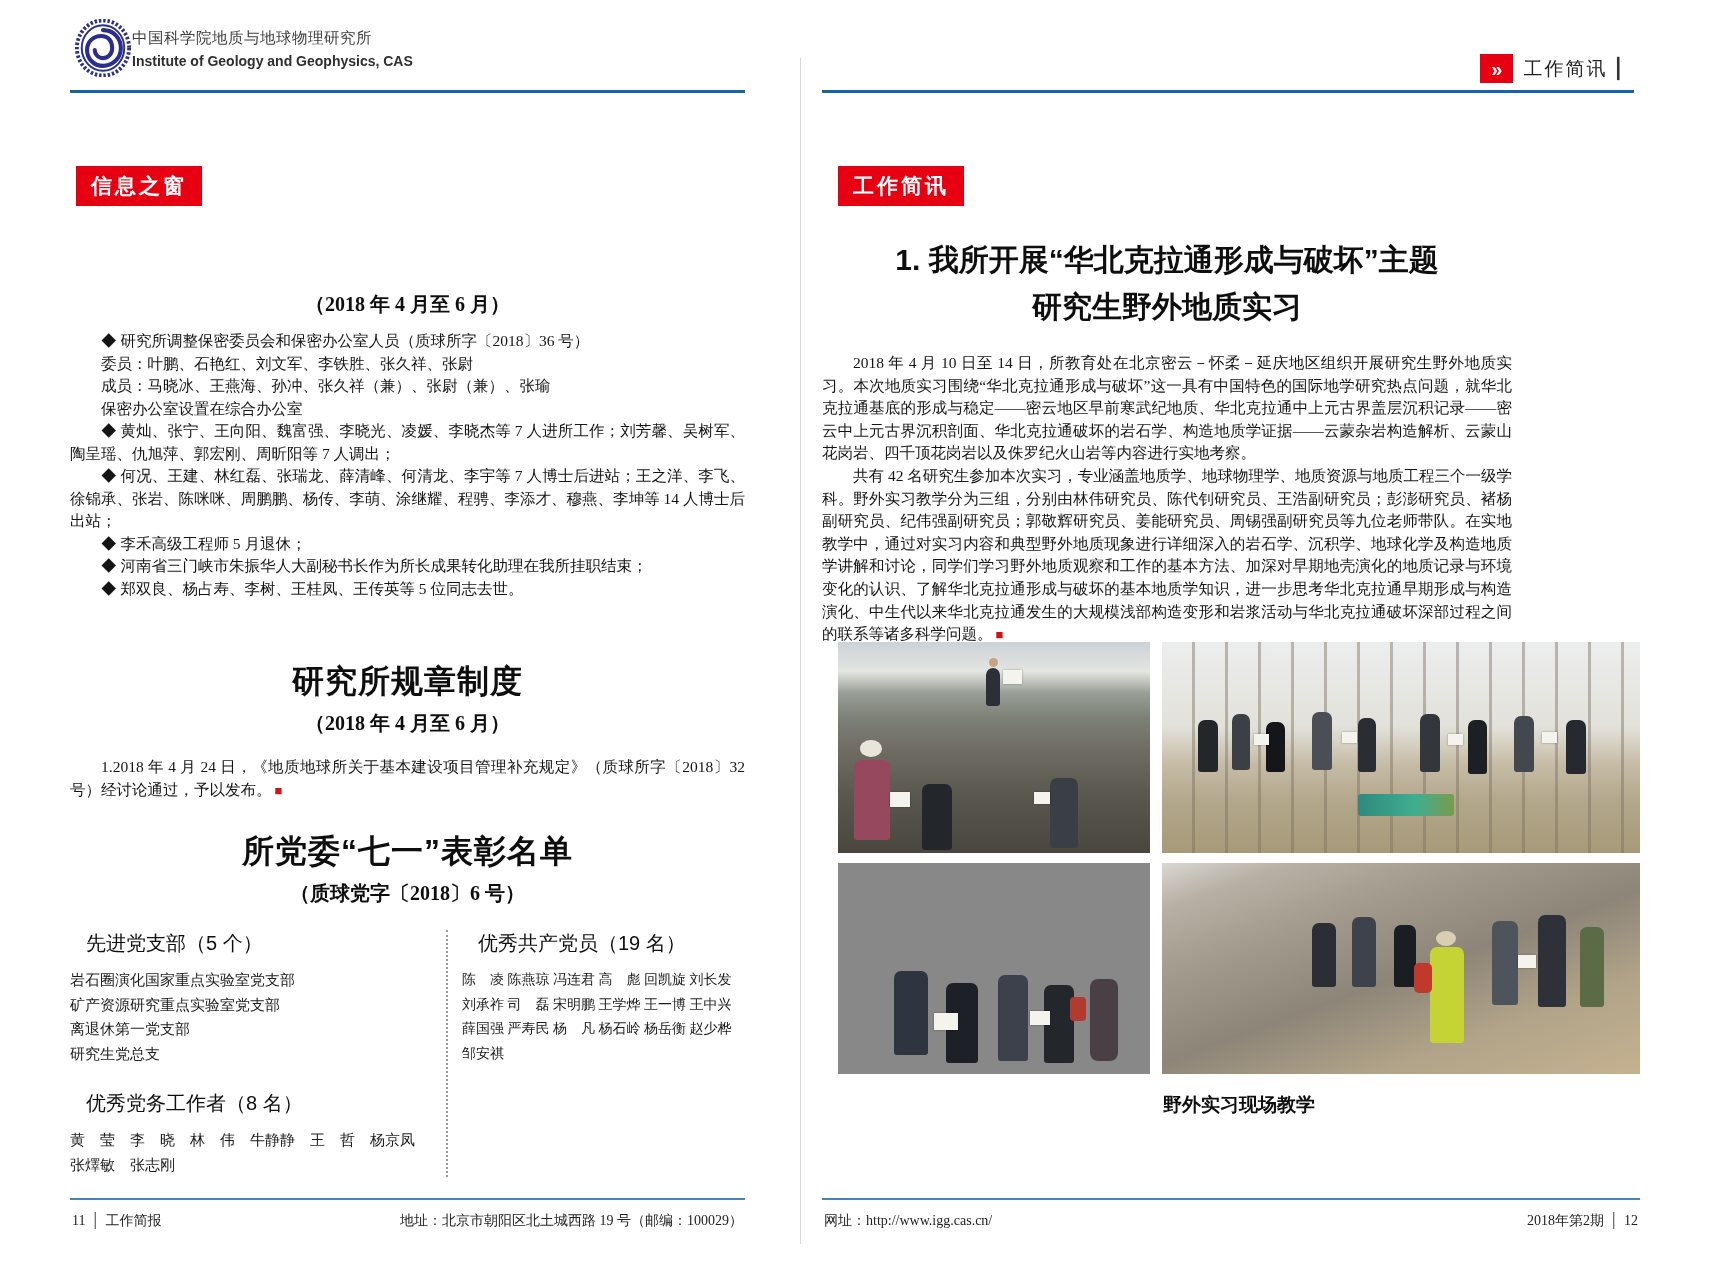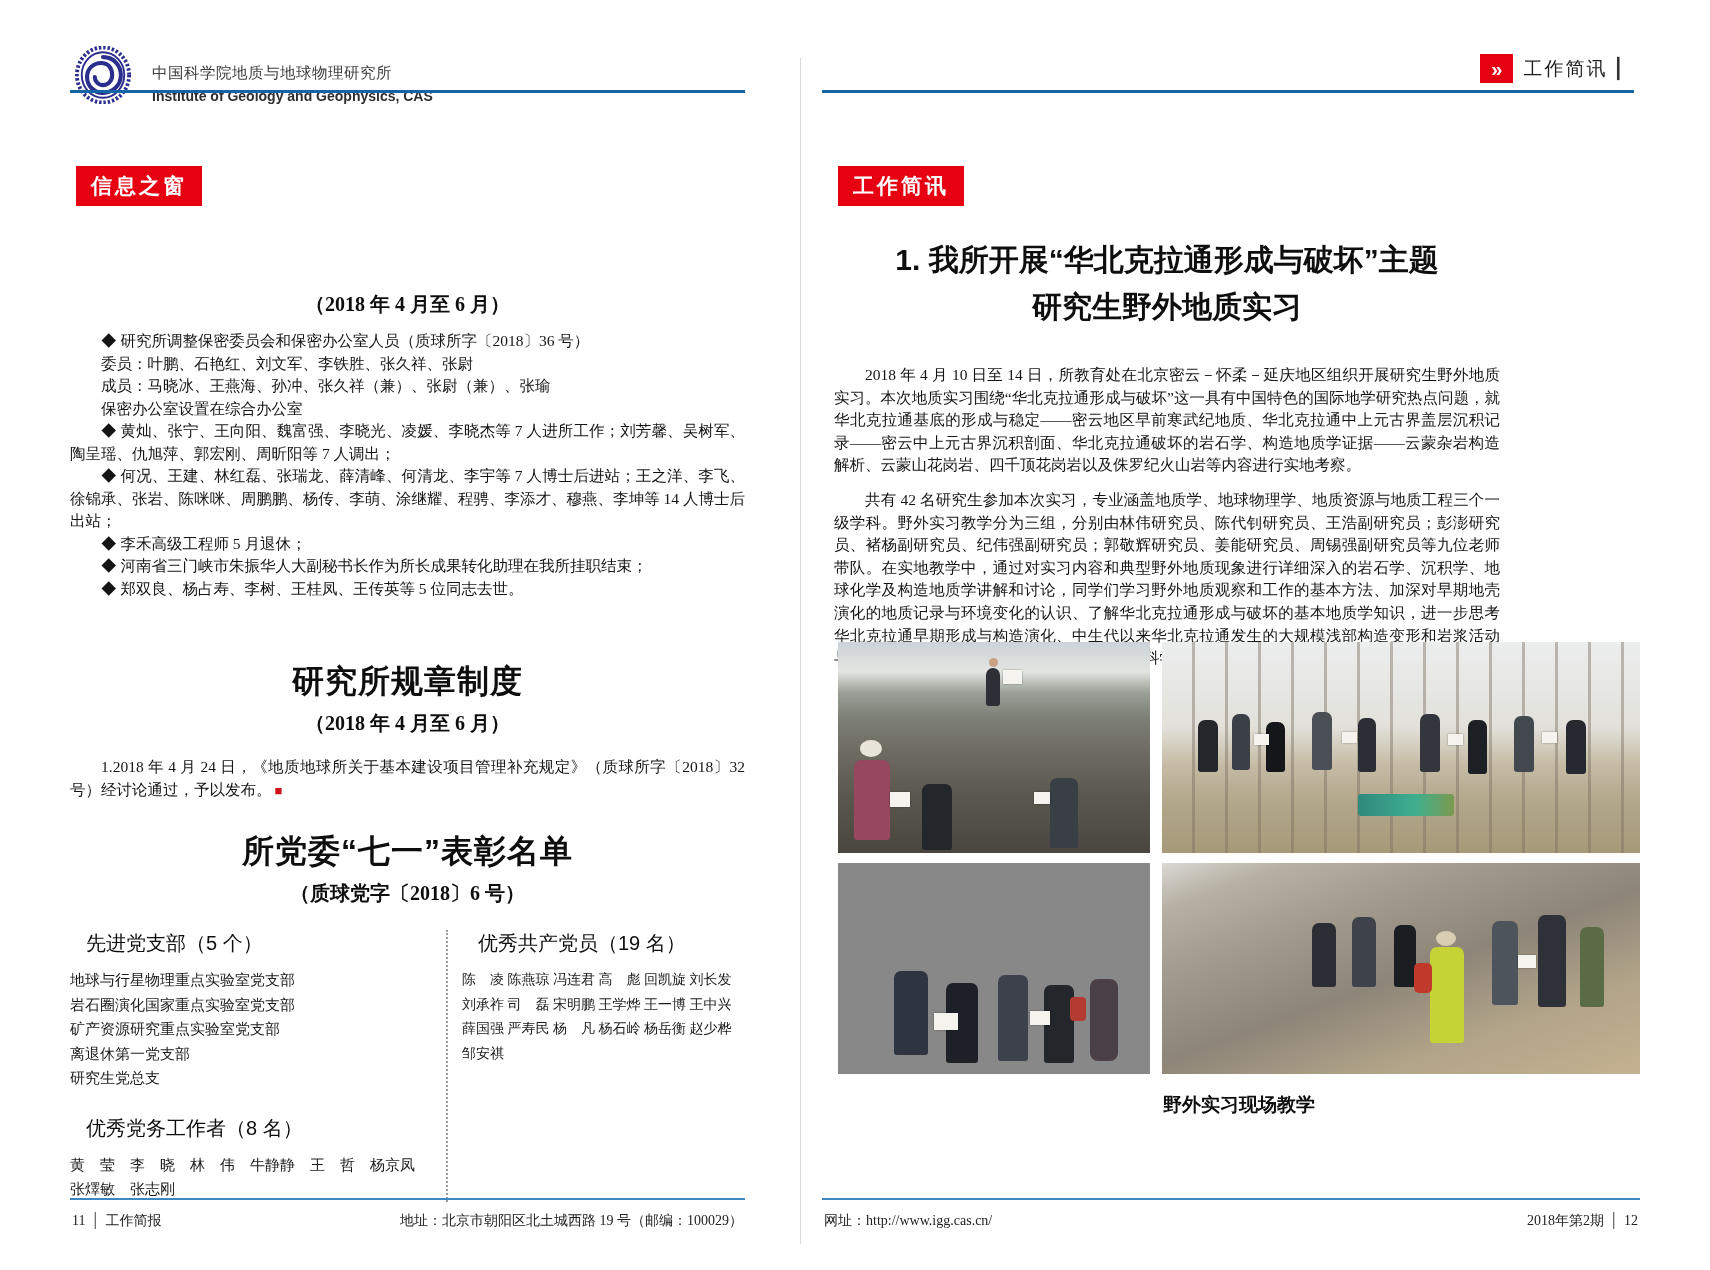--- a/index.html
+++ b/index.html
@@ -5,21 +5,21 @@
   html,body{margin:0;padding:0;}
   body{
     width:1710px;height:1270px;position:relative;background:#ffffff;
     font-family:"Liberation Serif", serif;color:#1a1a1a;overflow:hidden;
   }
   .page{position:absolute;top:0;height:1270px;}
   #pageL{left:70px;width:675px;}
   #pageR{left:822px;width:818px;}
 
   
-  .brand{position:absolute;top:46px;left:4px;display:flex;align-items:flex-end;gap:20px;}
+  .brand{position:absolute;top:19px;left:4px;display:flex;align-items:center;gap:0;}
   .brand-text{display:flex;flex-direction:column;justify-content:center;}
   .org-cn{font-family:"Liberation Sans",sans-serif;font-size:15.5px;color:#3d3d3d;letter-spacing:.5px;}
   .org-en{font-family:"Liberation Sans",sans-serif;font-size:14px;font-weight:bold;color:#2e2e2e;margin-top:4px;}
   .mast-right{position:absolute;top:54px;right:8px;display:flex;align-items:center;gap:10px;font-family:"Liberation Sans",sans-serif;}
   .mast-mark{background:#e60012;color:#fff;width:33px;height:29px;display:flex;align-items:center;justify-content:center;font-weight:bold;font-size:20px;line-height:1;}
   .mast-label{font-size:19px;color:#1f1f1f;letter-spacing:2px;}
   .mast-bar{color:#333;font-weight:bold;font-size:19px;}
 
   .rule-top{position:absolute;top:90px;left:0;width:100%;height:3px;background:#1464a8;}
   .rule-bottom{position:absolute;top:1198px;left:0;width:100%;height:2px;background:#3d86c0;}
@@ -49,21 +49,21 @@
 
   .foot{position:absolute;top:1212px;font-size:14px;color:#222;}
   .foot-left{left:2px;}
   .foot-right{right:2px;}
   .foot .sep{margin:0 5px;color:#444;}
 
   
   .rtitle{position:absolute;top:236px;left:0;width:690px;text-align:center;margin:0;
     font-family:"Liberation Sans",sans-serif;font-weight:900;font-size:30px;line-height:47px;color:#0e0e0e;}
   .rbody{position:absolute;top:352px;left:0;width:690px;font-size:15.5px;line-height:22.6px;text-align:justify;color:#141414;}
-  .rbody p{margin:12px;text-indent:2em;}
+  .rbody p{margin:0;text-indent:2em;}
 
   
   .photogrid{position:absolute;top:642px;left:16px;width:802px;display:grid;
     grid-template-columns:312px 478px;grid-template-rows:211px 211px;gap:10px 12px;}
   .photo{position:relative;overflow:hidden;background:#888;}
   .p1{background:
       linear-gradient(180deg,#ccd2d8 0%,#e3e5e0 14%,#9aa097 24%,#7c8077 36%,#6e6b62 52%,#5b584f 72%,#49463f 100%);}
   .p2{background:
       repeating-linear-gradient(90deg, rgba(124,112,98,0) 0 30px, rgba(124,112,98,.45) 30px 33px),
       linear-gradient(180deg,#eceeee 0%,#e2e1da 40%,#c6bca6 58%,#b3a78c 75%,#a79a79 100%);}
@@ -117,21 +117,20 @@
   <div class="bodyblock" style="top:756px;width:675px;">
     <p><span>1.2018 年 4 月 24 日，《地质地球所关于基本建设项目管理补充规定》（质球所字〔2018〕32 号）经讨论通过，予以发布。</span><span class="endsq">■</span></p>
   </div>
 
   <h1 class="art-title" style="top:830px;font-size:32px;">所党委“七一”表彰名单</h1>
   <div class="art-sub" style="top:880px;">（质球党字〔2018〕6 号）</div>
 
   <div class="cols">
     <div class="colL">
       <h3 class="award-h">先进党支部（5 个）</h3>
-      <p>地球与行星物理重点实验室党支部</p>
       <p>岩石圈演化国家重点实验室党支部</p>
       <p>矿产资源研究重点实验室党支部</p>
       <p>离退休第一党支部</p>
       <p>研究生党总支</p>
       <h3 class="award-h award-h2">优秀党务工作者（8 名）</h3>
       <div class="names">
         <p>黄　莹　李　晓　林　伟　牛静静　王　哲　杨京凤</p>
         <p>张燡敏　张志刚</p>
       </div>
     </div>

